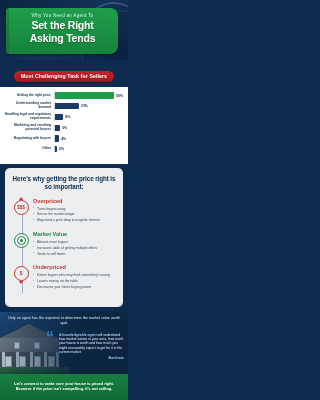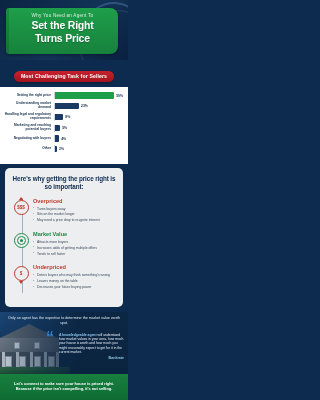--- a/index.html
+++ b/index.html
@@ -173,21 +173,21 @@
 <body>
 
 <div class="page">
 
   <div class="header">
     <div class="hdr-swoosh"></div>
     <div class="hdr-swoosh2"></div>
     <div class="tag">
       <div class="eyebrow">Why You Need an Agent To</div>
       <div class="h1">Set the Right</div>
-      <div class="h1">Turns Price</div>
+      <div class="h1">Asking Tends</div>
     </div>
   </div>
 
   <div class="pill-row">
     <span class="pill">Most Challenging Task for Sellers</span>
   </div>
 
   <div class="chart-wrap">
     <div class="chart">
         <div class="bar-row">

